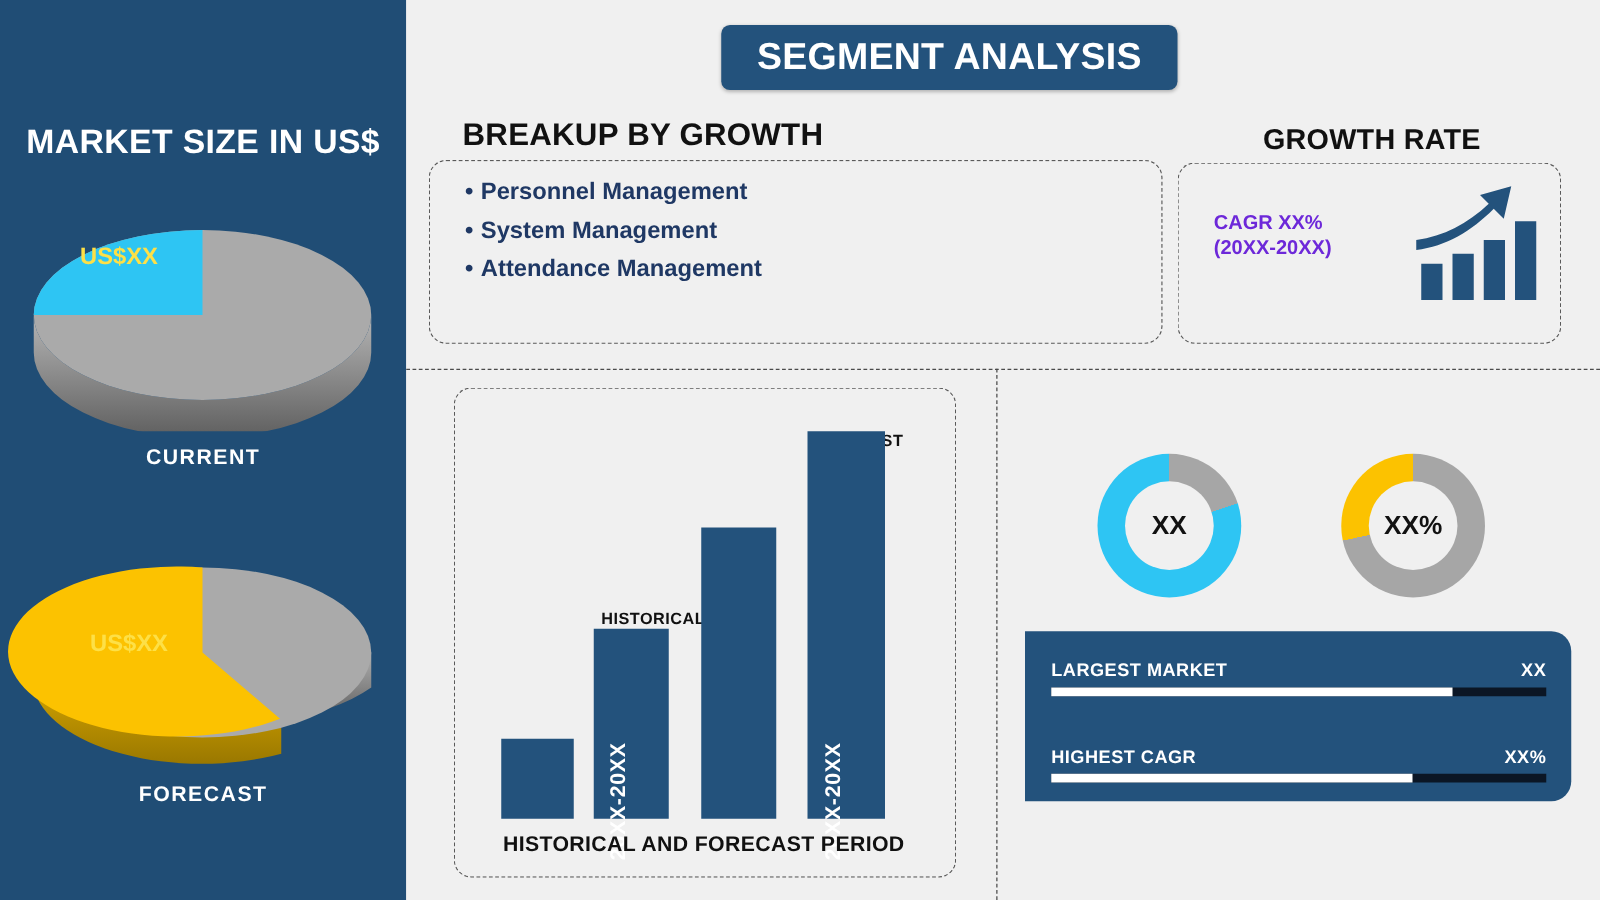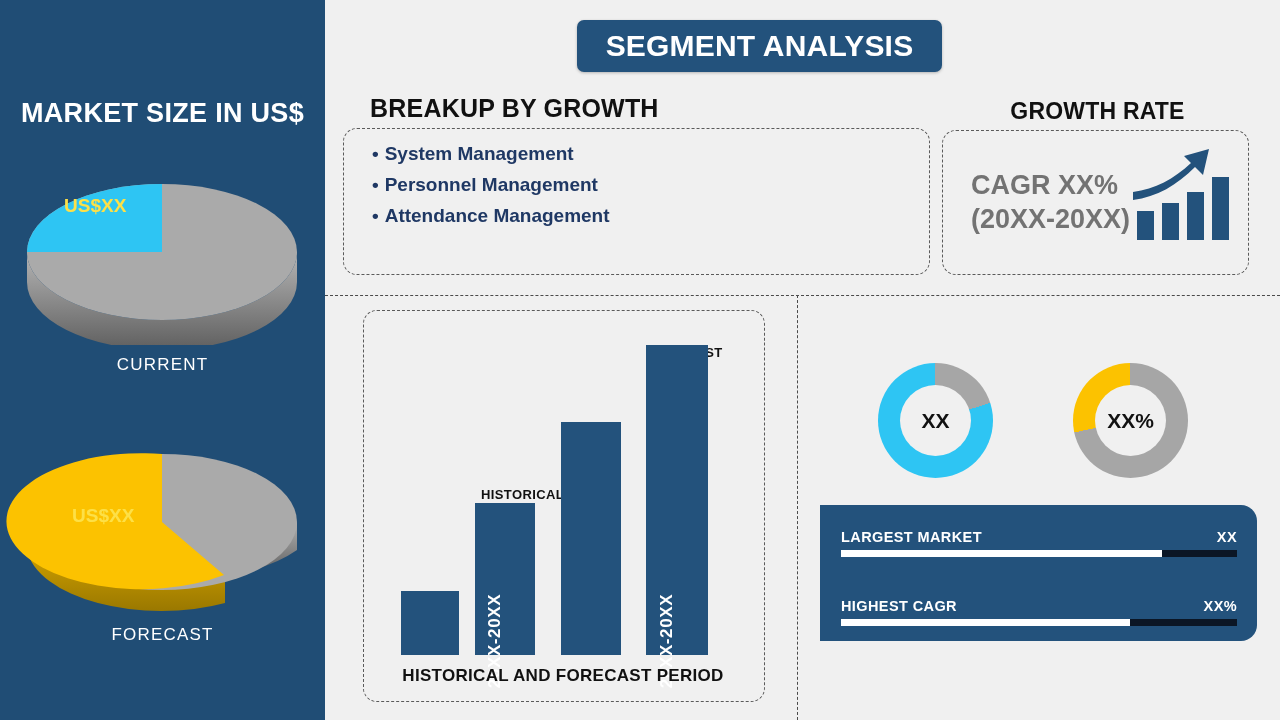--- a/index.html
+++ b/index.html
@@ -16,21 +16,21 @@
     background:#204d75;
   }
   .sidebar-title{
     position:absolute;top:98px;left:0;width:325px;text-align:center;
     color:#ffffff;font-size:27px;font-weight:bold;letter-spacing:.3px;
   }
   .pie-wrap{position:absolute;left:0;width:325px;text-align:center;}
   .pie-wrap.top{top:160px;}
   .pie-wrap.bottom{top:430px;}
   .pie-caption{
-    color:#ffffff;font-size:17px;font-weight:normal;letter-spacing:1.2px;margin-top:6px;
+    color:#ffffff;font-size:17px;font-weight:bold;letter-spacing:1.2px;margin-top:6px;
   }
   .pie-label{
     position:absolute;color:#fde047;font-size:19px;font-weight:bold;
     pointer-events:none;
   }
   .pie-label.l1{left:64px;top:195px;}
   .pie-label.l2{left:72px;top:505px;}
 
   
   .main{position:absolute;left:325px;top:0;width:955px;height:720px;background:#f0f0f0;}
@@ -71,21 +71,21 @@
   .box-types{left:18px;top:128px;width:585px;height:145px;}
   .box-growth{left:617px;top:130px;width:305px;height:143px;}
 
   .type-list{position:absolute;left:28px;top:14px;}
   .type-item{
     color:#1f3864;font-size:19px;font-weight:bold;margin-bottom:9px;white-space:nowrap;
   }
   .type-item .bullet{margin-right:6px;}
 
   .cagr-text{
-    position:absolute;left:28px;top:38px;color:#737373;font-size:27px;font-weight:bold;
+    position:absolute;left:28px;top:38px;color:#6d28d9;font-size:16px;font-weight:bold;
     line-height:1.25;
   }
   .growth-icon{position:absolute;right:14px;top:14px;}
 
   
   .divider-h{
     position:absolute;left:0;top:295px;width:955px;height:0;
     border-top:1.4px dashed #4a4a4a;
   }
   .divider-v{
@@ -194,24 +194,24 @@
 
     <div class="title-banner">
       <span>SEGMENT ANALYSIS</span>
     </div>
 
 
     <div class="sec-head types">BREAKUP BY GROWTH</div>
     <div class="dashbox box-types">
       <div class="type-list">
         <div class="type-item">
+          <span class="bullet">•</span><span>Personnel Management</span>
+        </div>
+        <div class="type-item">
           <span class="bullet">•</span><span>System Management</span>
-        </div>
-        <div class="type-item">
-          <span class="bullet">•</span><span>Personnel Management</span>
         </div>
         <div class="type-item">
           <span class="bullet">•</span><span>Attendance Management</span>
         </div>
       </div>
     </div>
 
     <div class="sec-head growth">GROWTH RATE</div>
     <div class="dashbox box-growth">
       <div class="cagr-text">

